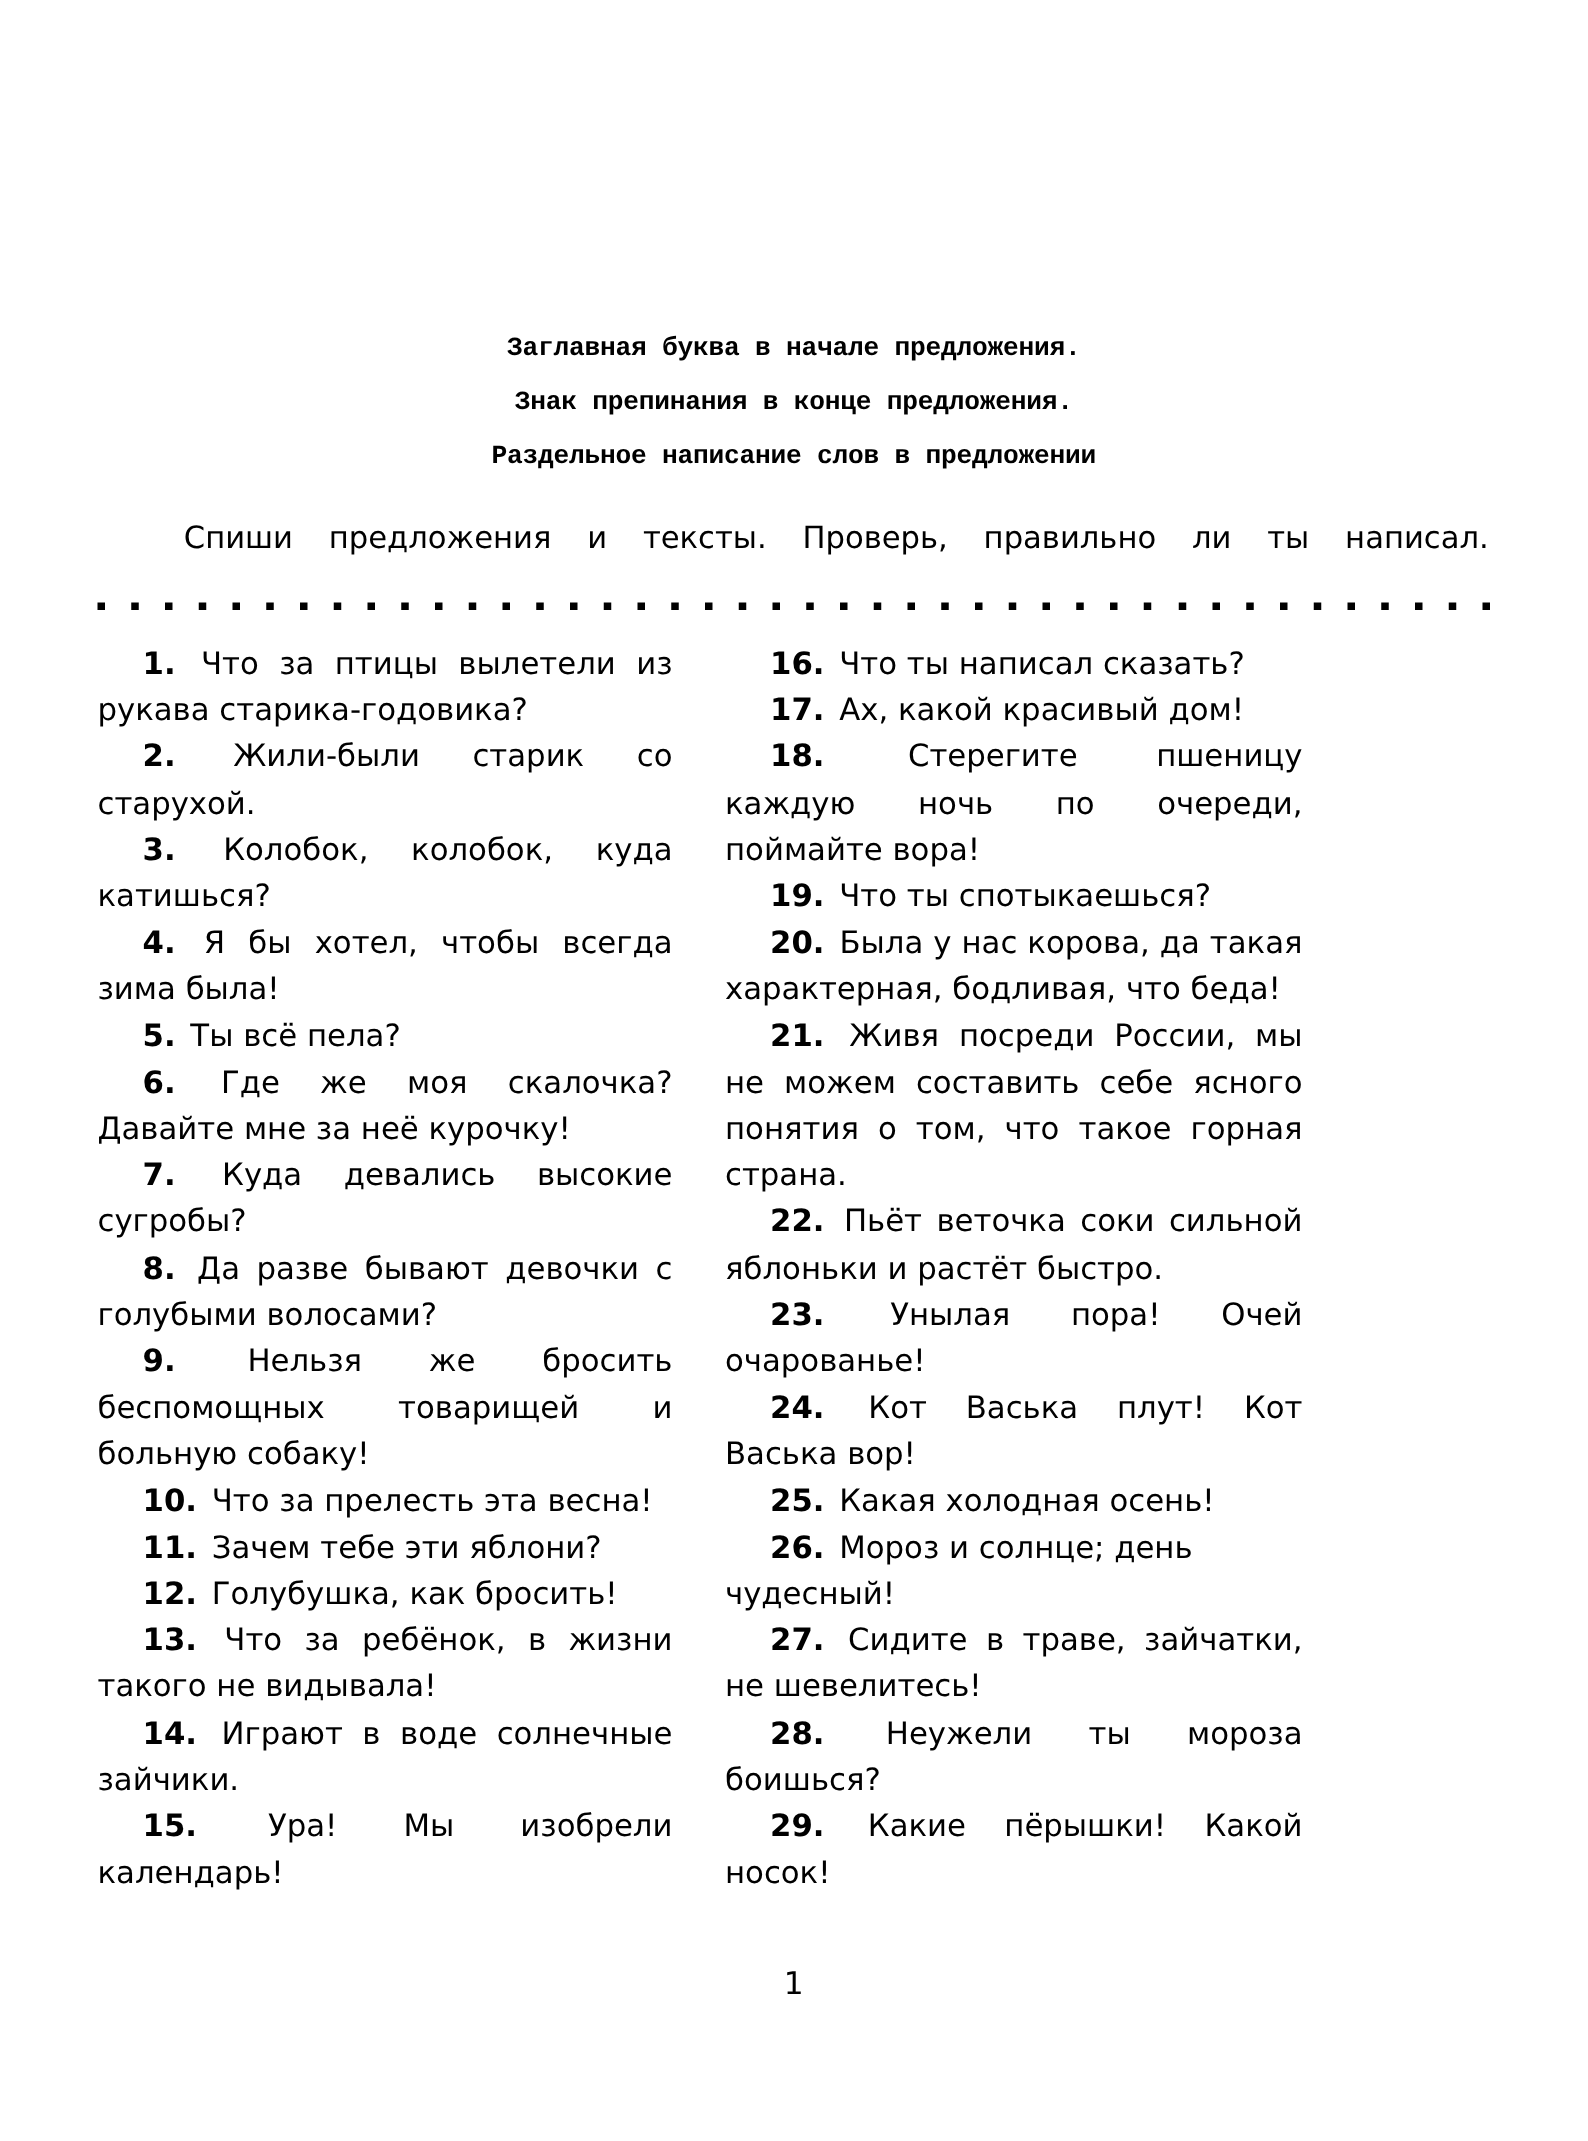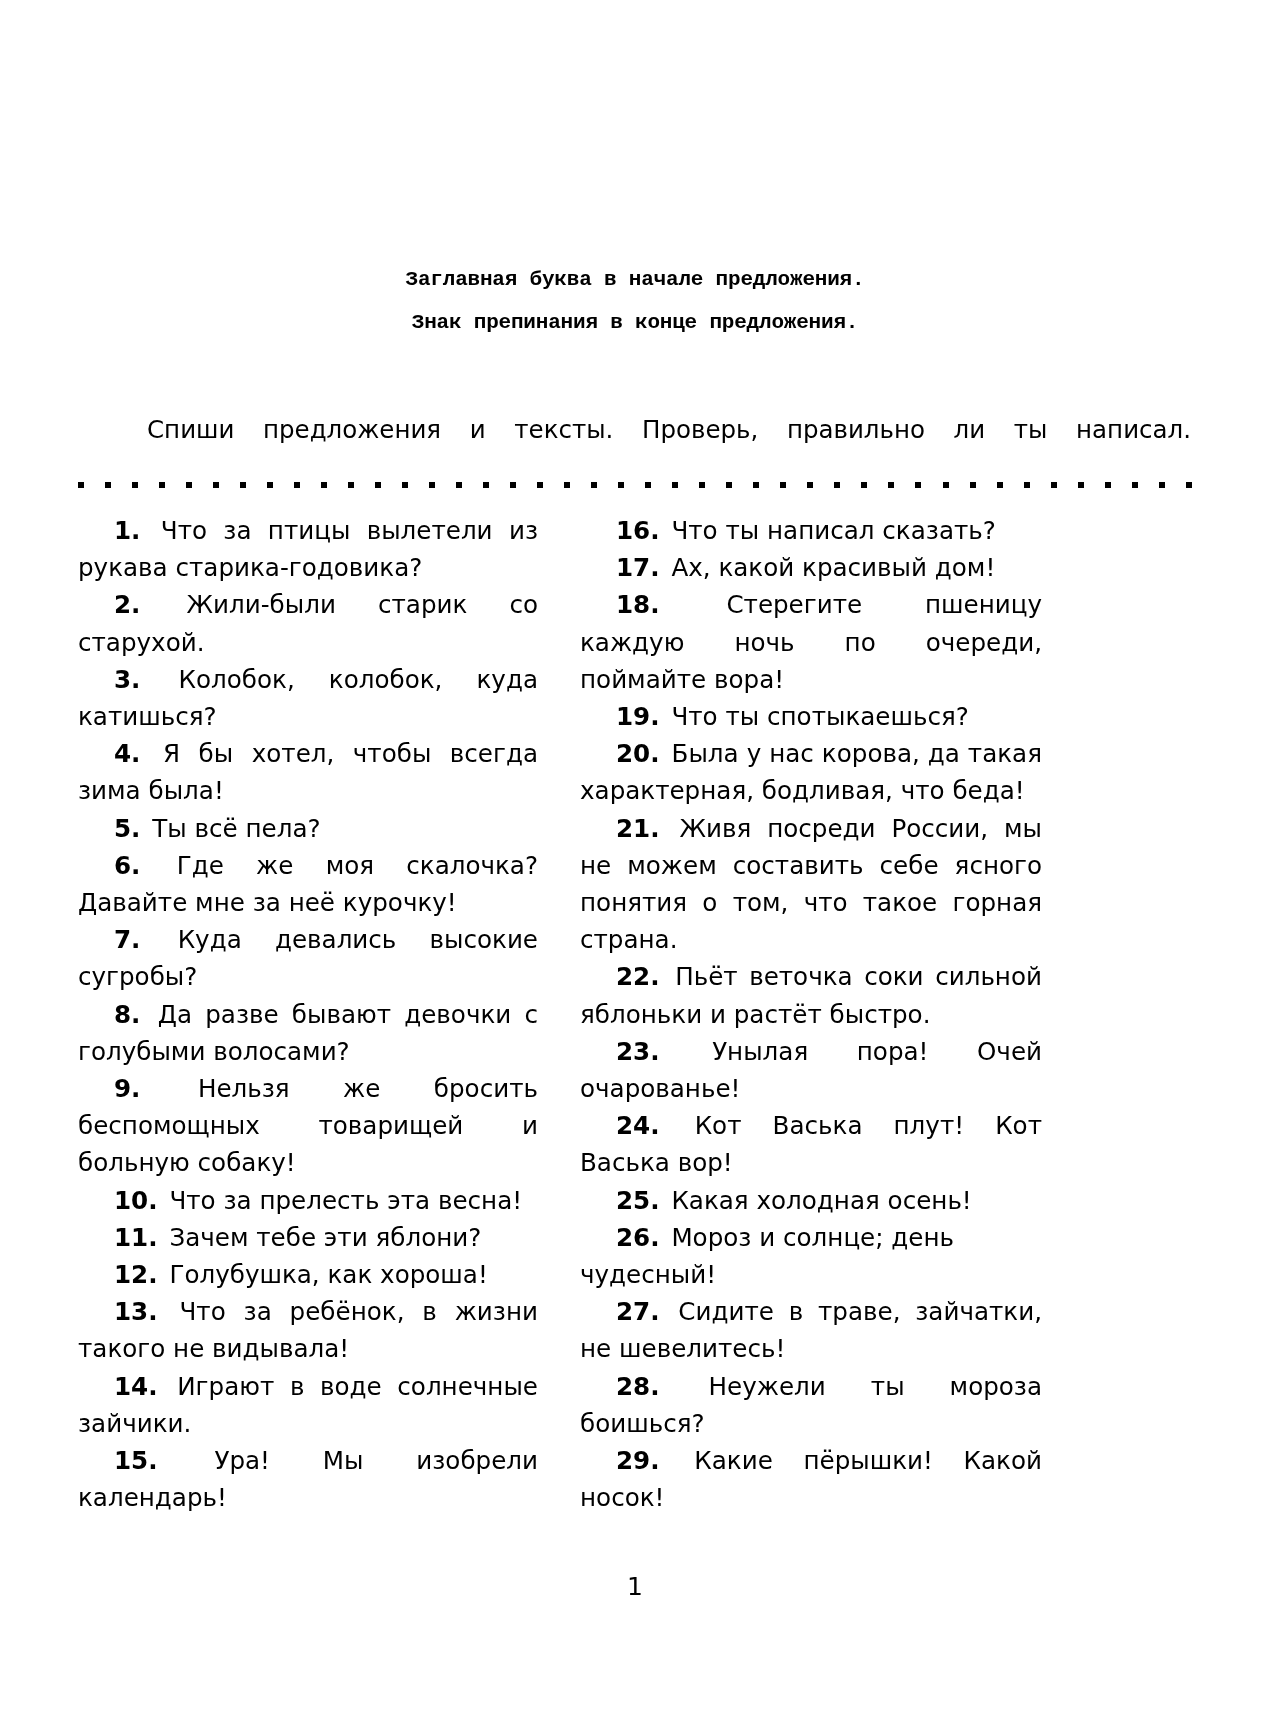--- a/index.html
+++ b/index.html
@@ -124,20 +124,21 @@
   }
 </style>
 </head>
 <body>
 
 <div class="page">
 
   <div class="title-block">
     <div class="title-line">Заглавная буква в начале предложения.</div>
     <div class="title-line">Знак препинания в конце предложения.</div>
+    <div class="title-line">Раздельное написание слов в предложении</div>
   </div>
 
   <div class="instruction">Спиши предложения и тексты. Проверь, правильно ли ты написал.</div>
 
   <div class="dot-rule">
       <span class="dot"></span>
       <span class="dot"></span>
       <span class="dot"></span>
       <span class="dot"></span>
       <span class="dot"></span>
@@ -186,21 +187,21 @@
         <p class="item"><span class="num">2.</span><span> Жили-были старик со старухой.</span></p>
         <p class="item"><span class="num">3.</span><span> Колобок, колобок, куда катишься?</span></p>
         <p class="item"><span class="num">4.</span><span> Я бы хотел, чтобы всегда зима была!</span></p>
         <p class="item"><span class="num">5.</span><span> Ты всё пела?</span></p>
         <p class="item"><span class="num">6.</span><span> Где же моя скалочка? Давайте мне за неё курочку!</span></p>
         <p class="item"><span class="num">7.</span><span> Куда девались высокие сугробы?</span></p>
         <p class="item"><span class="num">8.</span><span> Да разве бывают девочки с голубыми волосами?</span></p>
         <p class="item"><span class="num">9.</span><span> Нельзя же бросить беспомощных товарищей и больную собаку!</span></p>
         <p class="item"><span class="num">10.</span><span> Что за прелесть эта весна!</span></p>
         <p class="item"><span class="num">11.</span><span> Зачем тебе эти яблони?</span></p>
-        <p class="item"><span class="num">12.</span><span> Голубушка, как хороша!</span></p>
+        <p class="item"><span class="num">12.</span><span> Голубушка, как бросить!</span></p>
         <p class="item"><span class="num">13.</span><span> Что за ребёнок, в жизни такого не видывала!</span></p>
         <p class="item"><span class="num">14.</span><span> Играют в воде солнечные зайчики.</span></p>
         <p class="item"><span class="num">15.</span><span> Ура! Мы изобрели календарь!</span></p>
       </div>
     <div class="col col-right">
         <p class="item"><span class="num">16.</span><span> Что ты написал сказать?</span></p>
         <p class="item"><span class="num">17.</span><span> Ах, какой красивый дом!</span></p>
         <p class="item"><span class="num">18.</span><span> Стерегите пшеницу каждую ночь по очереди, поймайте вора!</span></p>
         <p class="item"><span class="num">19.</span><span> Что ты спотыкаешься?</span></p>
         <p class="item"><span class="num">20.</span><span> Была у нас корова, да такая характерная, бодливая, что беда!</span></p>

